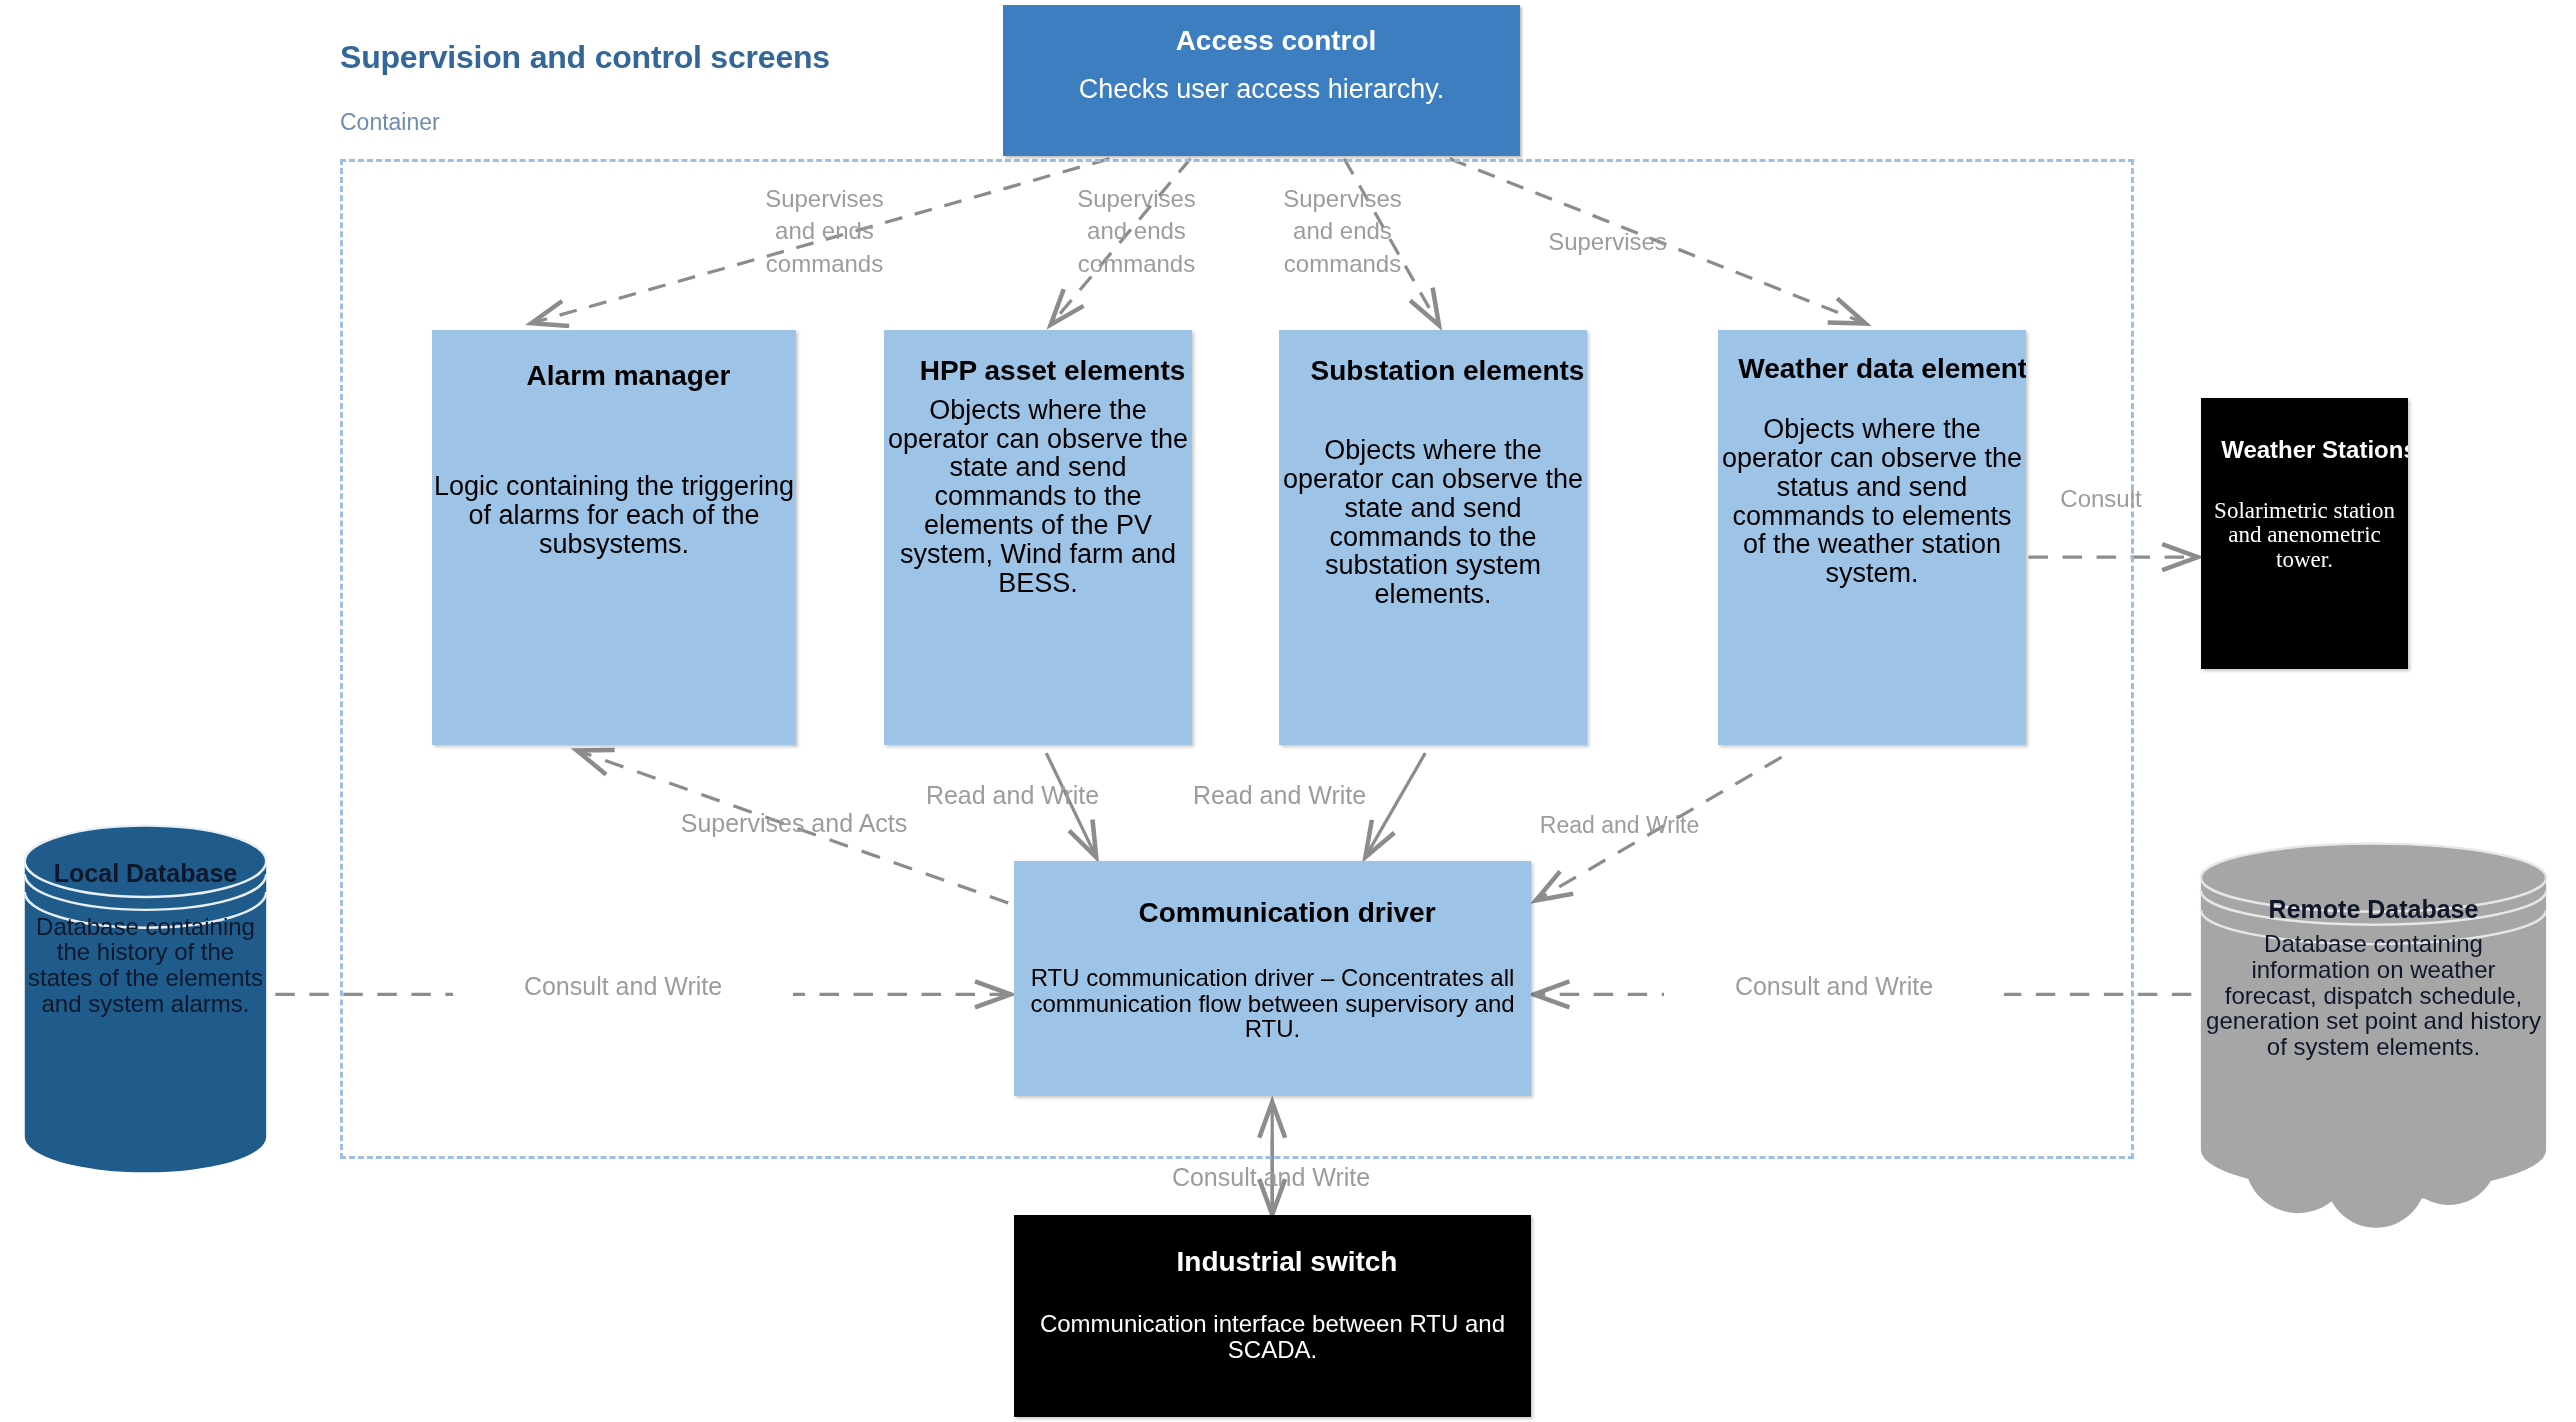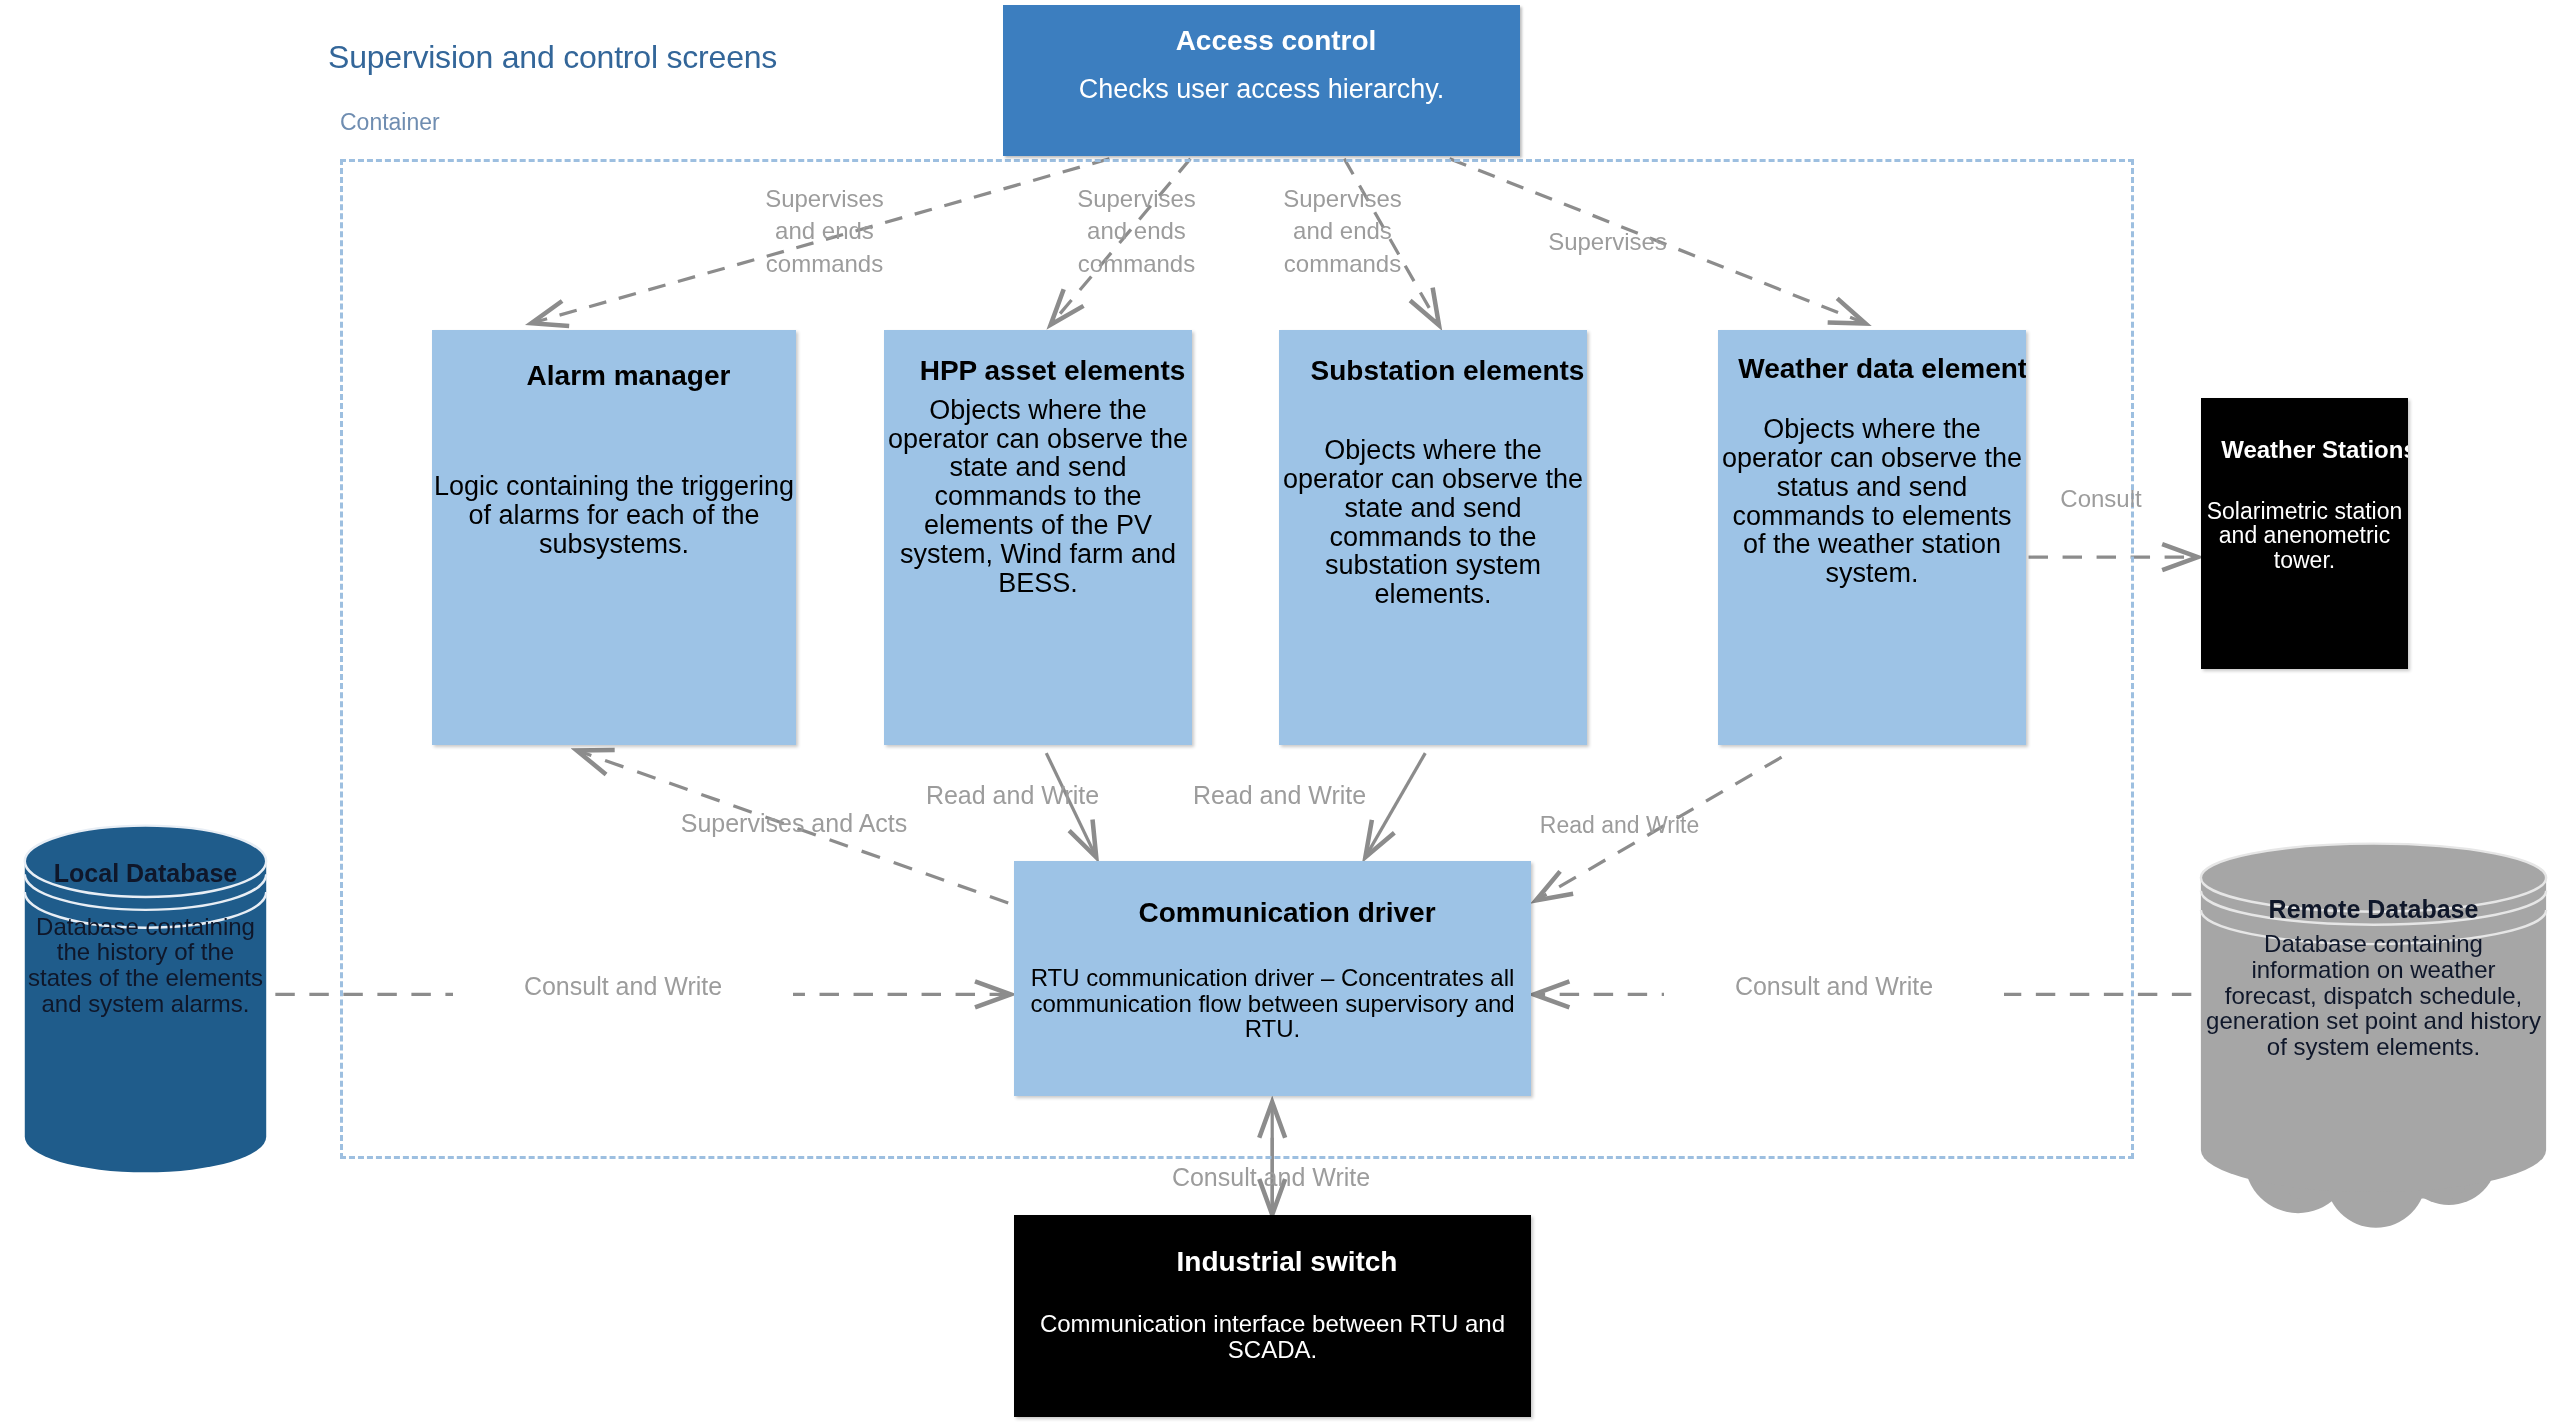--- a/index.html
+++ b/index.html
@@ -12,22 +12,22 @@
   #wires{position:absolute;left:0;top:0;width:2576px;height:1422px;pointer-events:none;}
 
   
   .container-box{
     position:absolute;left:340px;top:159px;width:1794px;height:1000px;
     border:3.2px dashed #9dbfe0;box-sizing:border-box;background:transparent;
   }
 
   
   .group-title{
-    position:absolute;left:328px;top:39px;
-    font-size:32px;font-weight:normal;color:#336699;letter-spacing:-0.2px;
+    position:absolute;left:340px;top:39px;
+    font-size:32px;font-weight:bold;color:#336699;letter-spacing:-0.2px;
     white-space:nowrap;
   }
   .group-subtitle{
     position:absolute;left:340px;top:109px;
     font-size:23px;color:#6f8db1;white-space:nowrap;
   }
 
   
   .node{position:absolute;box-sizing:border-box;
         display:flex;flex-direction:column;align-items:center;
@@ -59,21 +59,21 @@
   #substation{left:1279px;top:330px;width:308px;height:415px;padding-top:26px;}
   #substation .ttl{font-size:28px;}
   #substation .desc{font-size:27px;margin-top:50px;padding:0 6.5px;}
 
   #weather-data{left:1718px;top:330px;width:308px;height:415px;padding-top:24px;}
   #weather-data .ttl{font-size:28px;margin-left:8px;}
   #weather-data .desc{font-size:27px;margin-top:31px;padding:0 6.5px;}
 
   #weather-stations{left:2201px;top:398px;width:207px;height:271px;padding-top:39px;}
   #weather-stations .ttl{font-size:24px;}
-  #weather-stations .desc{font-size:23px;margin-top:36px;padding:0 4.9px;}
+  #weather-stations .desc{font-size:23px;margin-top:36px;padding:0 4.9px;font-family:Liberation Serif, serif;}
 
   #comm-driver{left:1014px;top:861px;width:517px;height:235px;padding-top:37px;}
   #comm-driver .ttl{font-size:28px;}
   #comm-driver .desc{font-size:24px;margin-top:37px;padding:0 21px;}
 
   #industrial-switch{left:1014px;top:1215px;width:517px;height:202px;padding-top:32px;}
   #industrial-switch .ttl{font-size:28px;}
   #industrial-switch .desc{font-size:24px;margin-top:34px;padding:0 16px;}
 
   

